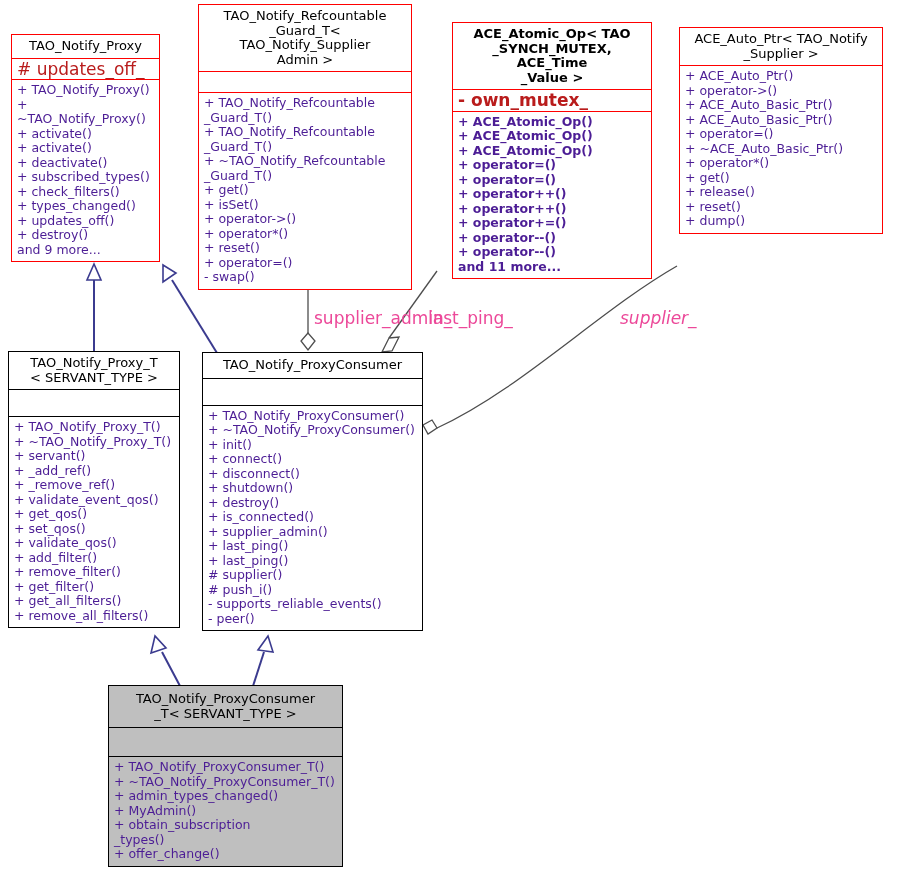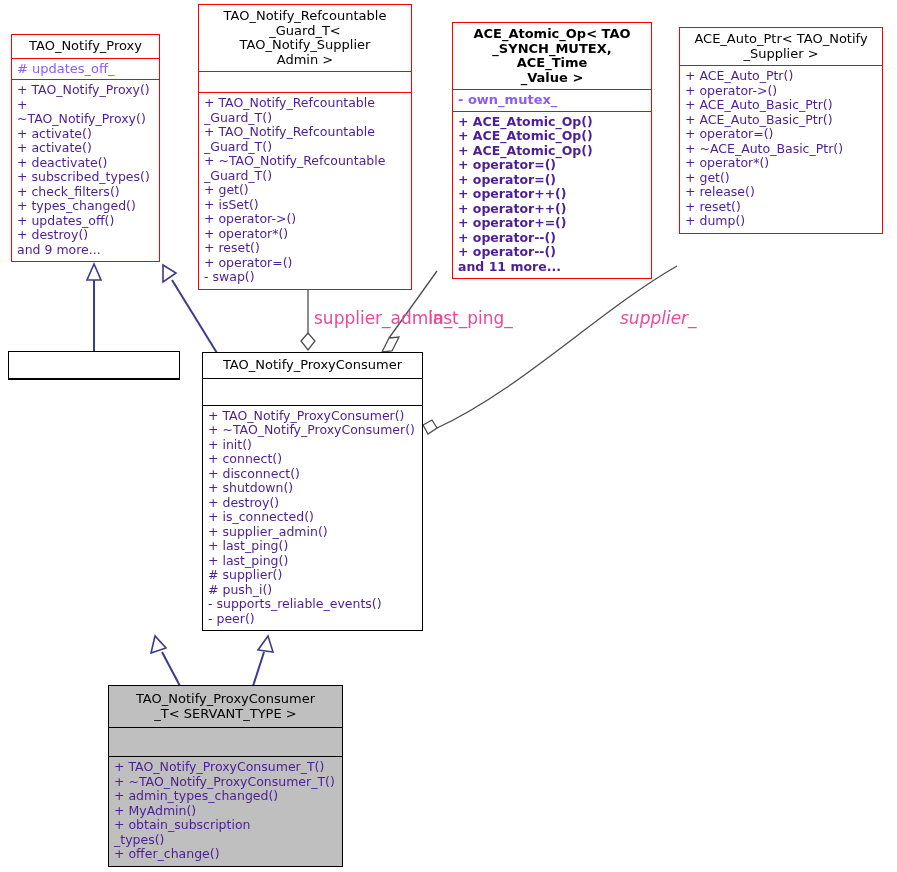--- a/index.html
+++ b/index.html
@@ -41,23 +41,23 @@
     text-align: center;
     font-size: 13px;
     line-height: 14.5px;
     color: #000000;
     padding: 4px 3px 4px 3px;
     white-space: pre-line;
     border-bottom: 1px solid #ff0000;
   }
   .blackbox .uml-title, .graybox .uml-title { border-bottom: 1px solid #000000; }
   .uml-attrs {
-    font-size: 13px;
+    font-size: 17px;
     line-height: 14.5px;
-    color: #8b5cf6;
+    color: #b91c1c;
     padding: 3px 3px 3px 5px;
     min-height: 14px;
     white-space: pre-line;
     border-bottom: 1px solid #ff0000;
   }
   .blackbox .uml-attrs, .graybox .uml-attrs { border-bottom: 1px solid #000000; }
   .uml-ops {
     font-size: 12.5px;
     line-height: 14.5px;
     color: #4c1d95;
@@ -181,21 +181,37 @@
 + operator=()
 + ~ACE_Auto_Basic_Ptr()
 + operator*()
 + get()
 + release()
 + reset()
 + dump()</div>
   </div>
 
   <div class="uml-box blackbox" style="left:8px; top:351px; width:172px;">
+    <div class="uml-title">TAO_Notify_Proxy_T
+&lt; SERVANT_TYPE &gt;</div>
     <div class="uml-attrs" style="min-height:20px;"></div>
+    <div class="uml-ops">+ TAO_Notify_Proxy_T()
++ ~TAO_Notify_Proxy_T()
++ servant()
++ _add_ref()
++ _remove_ref()
++ validate_event_qos()
++ get_qos()
++ set_qos()
++ validate_qos()
++ add_filter()
++ remove_filter()
++ get_filter()
++ get_all_filters()
++ remove_all_filters()</div>
   </div>
 
   <div class="uml-box blackbox" style="left:202px; top:352px; width:221px;">
     <div class="uml-title" style="padding:5px 3px;">TAO_Notify_ProxyConsumer</div>
     <div class="uml-attrs" style="min-height:20px;"></div>
     <div class="uml-ops">+ TAO_Notify_ProxyConsumer()
 + ~TAO_Notify_ProxyConsumer()
 + init()
 + connect()
 + disconnect()

